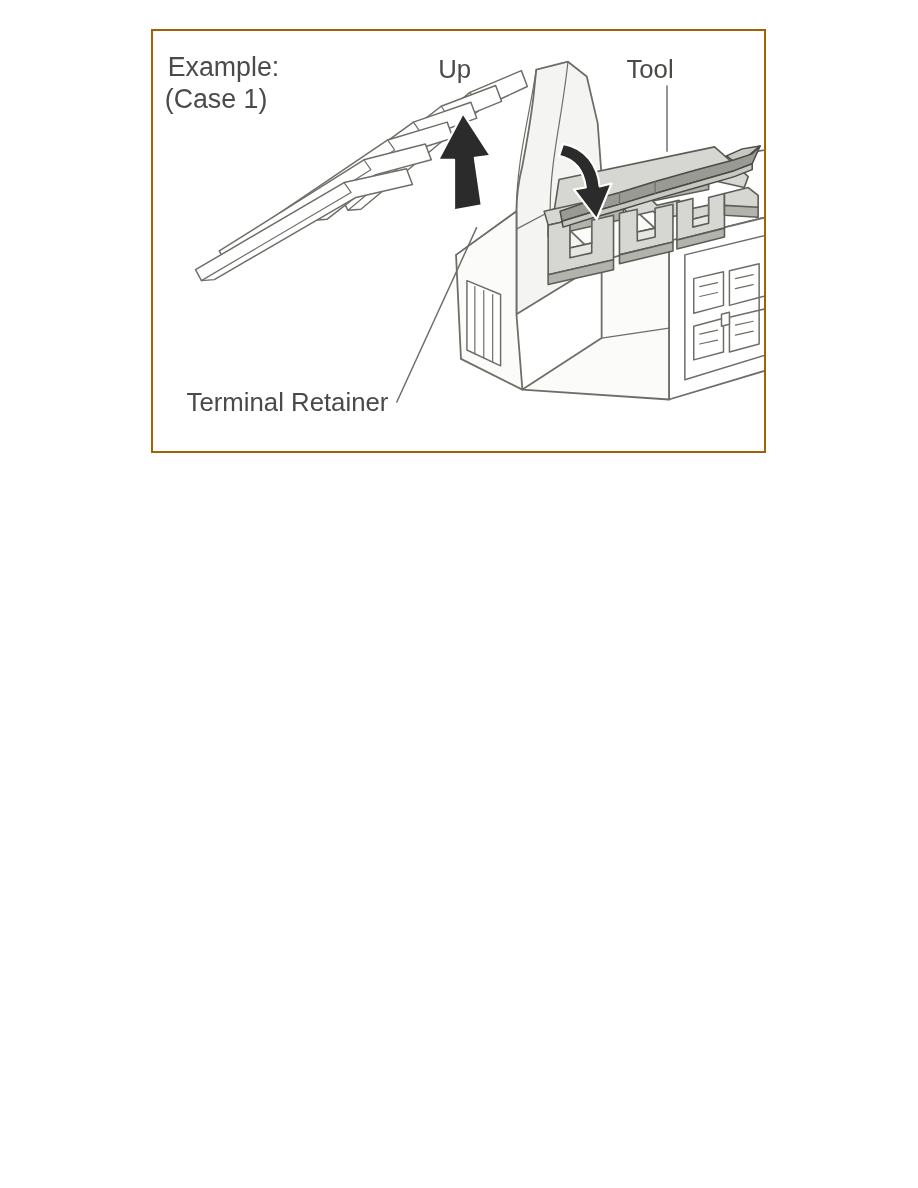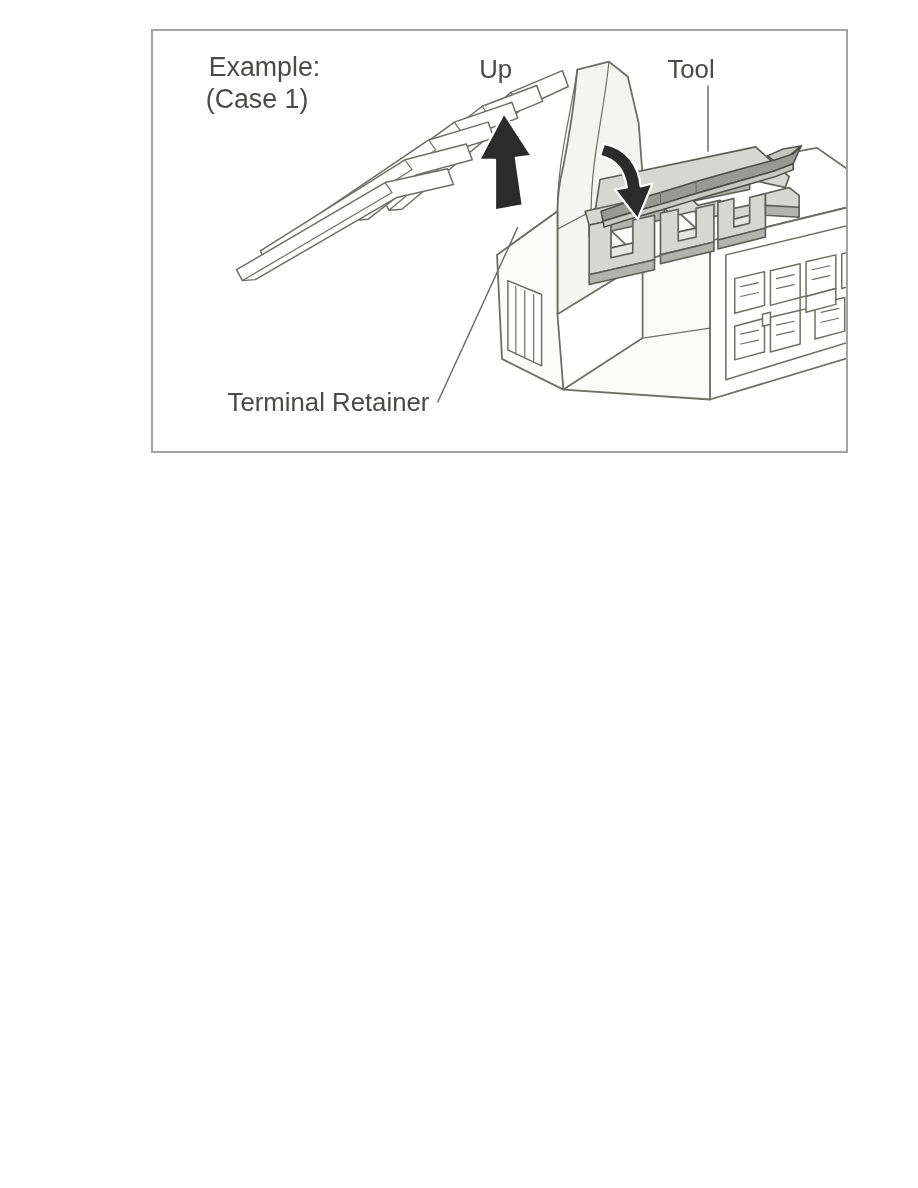--- a/index.html
+++ b/index.html
@@ -19,24 +19,24 @@
     position: absolute;
     left: 0; top: 0;
     width: 918px;
     height: 1188px;
     background: #ffffff;
   }
   #figure-frame {
     position: absolute;
     left: 151px;
     top: 29px;
-    width: 697px;
+    width: 615px;
     height: 424px;
     box-sizing: border-box;
-    border: 2px solid #a3a3a3;
+    border: 2px solid #a16207;
     background: #ffffff;
     text-align: center;
   }
   #figure-svg {
     position: absolute;
     left: 0; top: 0;
     width: 100%;
     height: 100%;
     display: block;
   }

